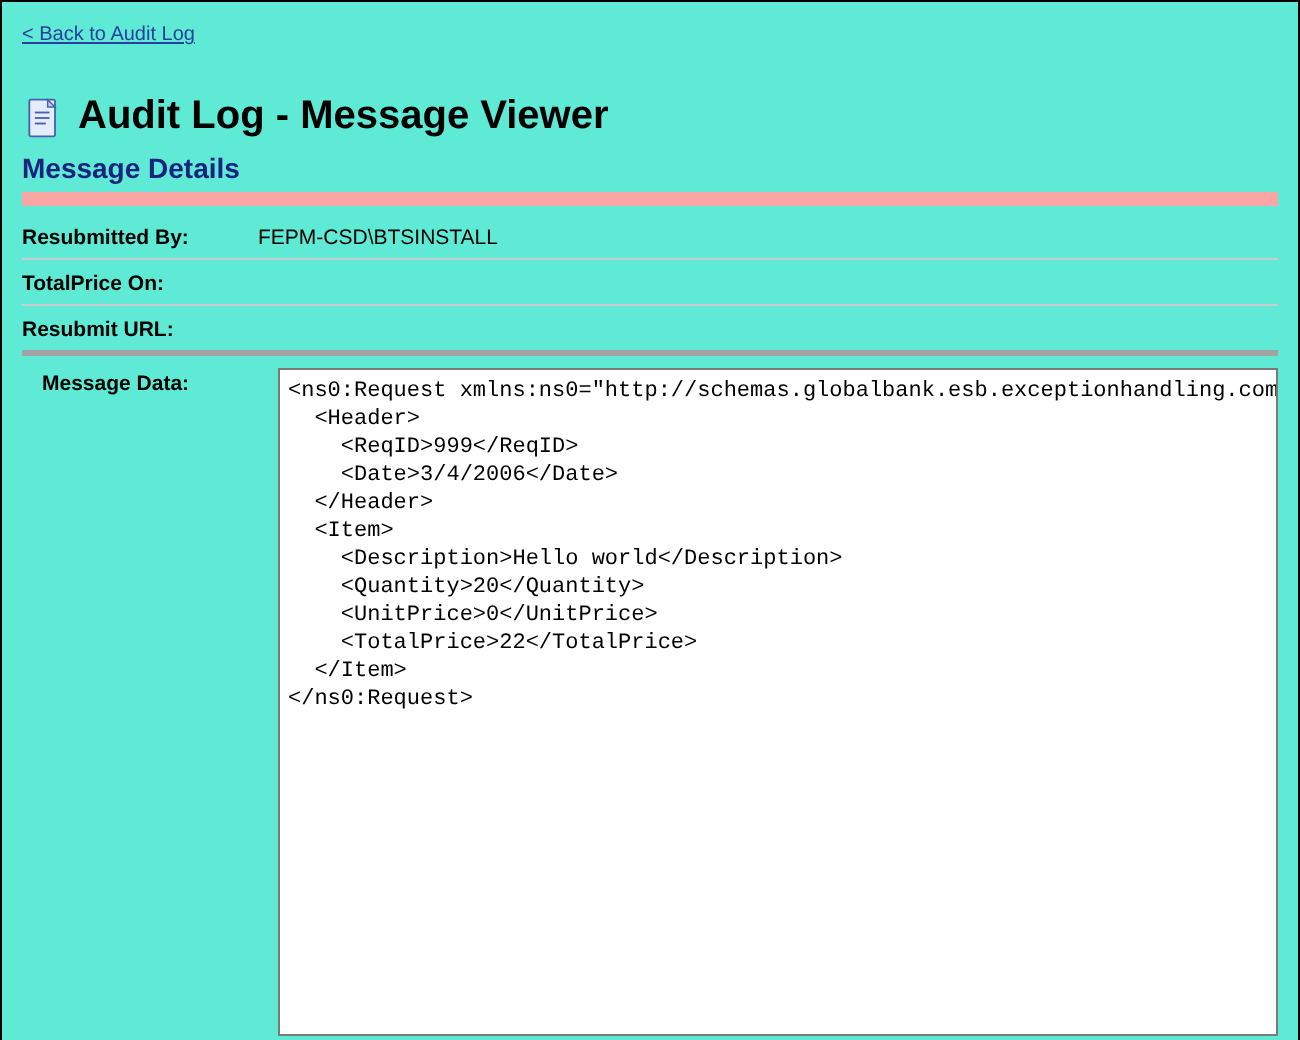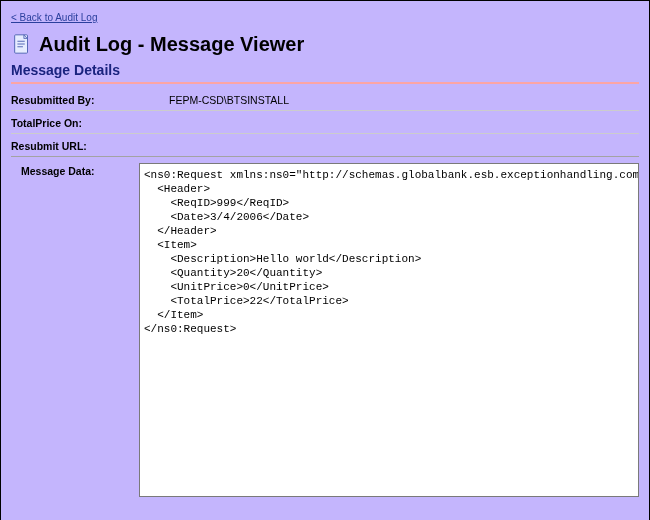--- a/index.html
+++ b/index.html
@@ -12,73 +12,71 @@
     color: #000;
     overflow: hidden;
   }
   .frame {
     box-sizing: border-box;
     width: 650px;
     height: 520px;
     border: 1px solid #000;
     border-bottom: none;
     padding: 6px 10px 10px 10px;
-    background: #c4b5fd;
+    background: #5eead4;
   }
   .back-link {
     font-size: 10px;
     color: #2a3f9d;
     text-decoration: underline;
     cursor: pointer;
     display: inline-block;
   }
   .title-row {
     display: flex;
-    align-items: flex-start;
-    margin-top: 8px;
+    align-items: center;
+    margin-top: 22px;
     margin-bottom: 6px;
   }
   .doc-icon {
     width: 22px;
     height: 22px;
     margin-right: 6px;
     flex-shrink: 0;
   }
   .page-title {
     font-size: 20px;
     font-weight: bold;
     color: #000;
   }
   .section-title {
     font-size: 14px;
     font-weight: bold;
     color: #1a237e;
-    border-bottom: 2px solid #fca5a5;
+    border-bottom: 7px solid #fca5a5;
     padding-bottom: 4px;
     margin-bottom: 4px;
   }
   .detail-row {
     display: flex;
     align-items: flex-start;
     border-bottom: 1px solid #ccc;
     padding: 6px 0 4px 0;
     font-size: 10.5px;
-    gap: 24px;
   }
-  .detail-row.last { border-bottom: 1px solid #a3a3a3; }
+  .detail-row.last { border-bottom: 3px solid #a3a3a3; }
   .label {
     width: 118px;
     flex-shrink: 0;
     font-weight: bold;
     color: #000;
   }
   .value {
     flex: 1;
     color: #000;
-    margin-left: 16px;
   }
   .data-row {
     display: flex;
     align-items: flex-start;
     padding-top: 6px;
     font-size: 10.5px;
   }
   .data-row .label {
     padding-top: 2px;
     padding-left: 10px;

